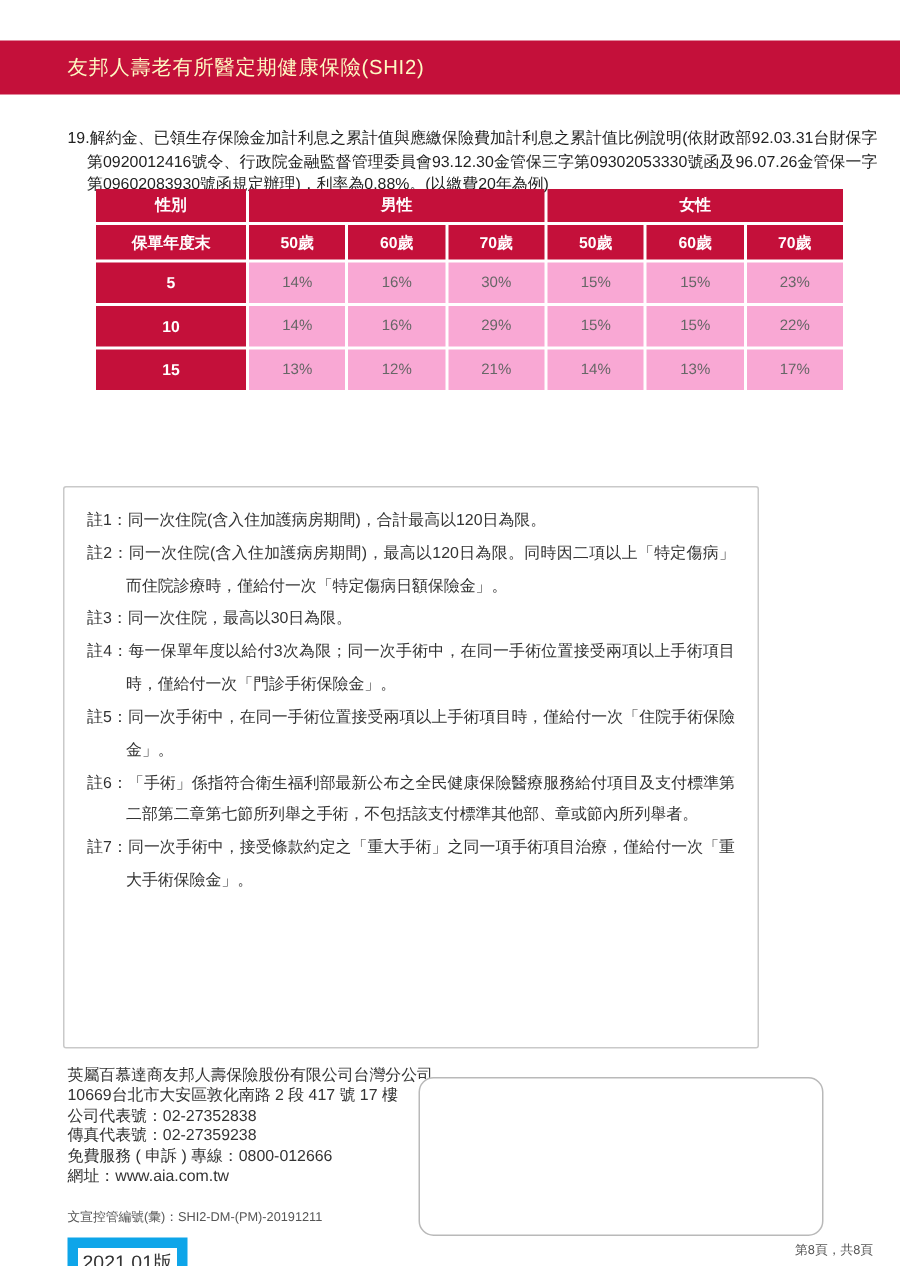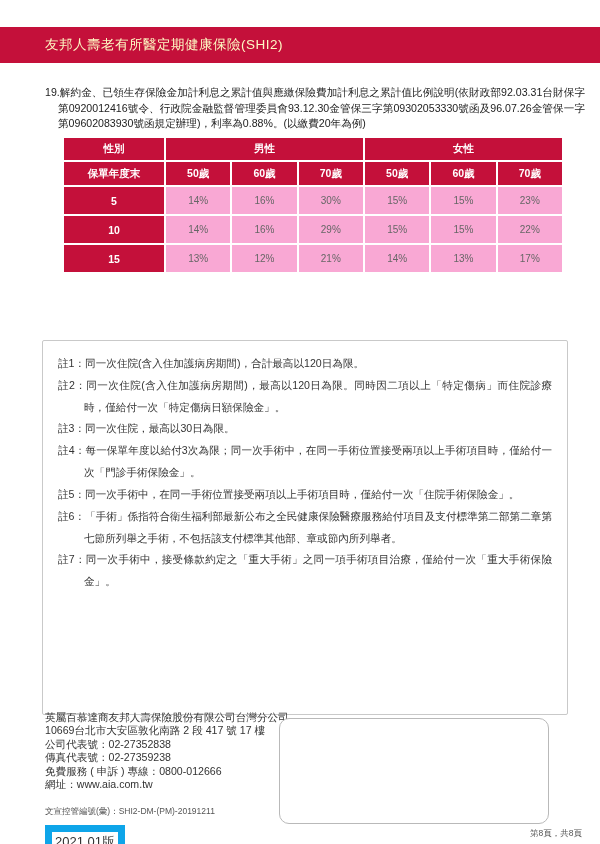--- a/index.html
+++ b/index.html
@@ -17,32 +17,32 @@
 
   
   .intro {
     position:absolute; top:85px; left:45px; width:527px;
     font-size:10.6px; line-height:1.48; color:#222;
     padding-left:13px; text-indent:-13px; text-align:justify;
   }
 
   
   table.ratio {
-    position:absolute; top:136px; left:62px; width:502px;
+    position:absolute; top:124px; left:62px; width:502px;
     border-collapse:separate; border-spacing:2px; table-layout:fixed;
   }
   table.ratio th, table.ratio td { text-align:center; vertical-align:middle; padding:0; }
   .th-red { background:#C4103A; color:#ffffff; font-size:10.5px; font-weight:bold; height:22px; }
   .th-red.h2 { height:23px; }
   .row-label { background:#C4103A; color:#ffffff; font-size:10.5px; font-weight:bold; }
   td.val { background:#f9a8d4; color:#666; font-size:10px; height:27px; }
 
   
   .notes {
-    position:absolute; top:340px; left:42px; width:526px; height:375px;
+    position:absolute; top:324px; left:42px; width:464px; height:375px;
     border:1px solid #c9c9c9; border-radius:2px; box-sizing:border-box;
     padding:12px 15px 0 15px;
   }
   .note {
     font-size:10.6px; line-height:2.06; color:#333;
     padding-left:26px; text-indent:-26px; text-align:justify;
   }
 
   
   .company {

